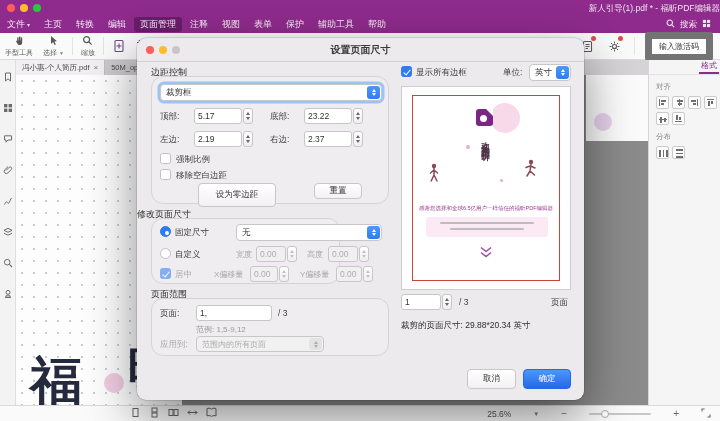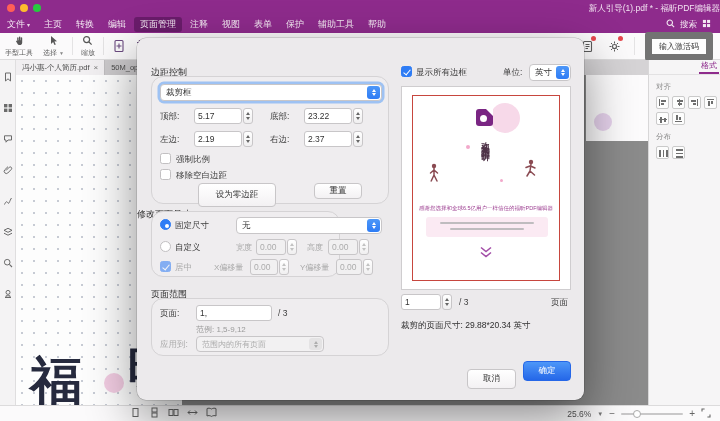--- a/index.html
+++ b/index.html
@@ -78,21 +78,21 @@
 .al-dh b:nth-child(1){left:2px;top:3px;width:1.5px;height:7px}
 .al-dh b:nth-child(2){left:5.5px;top:3px;width:1.5px;height:7px}
 .al-dh b:nth-child(3){left:9px;top:3px;width:1.5px;height:7px}
 .al-dv b:nth-child(1){left:3px;top:2px;width:7px;height:1.5px}
 .al-dv b:nth-child(2){left:3px;top:5.5px;width:7px;height:1.5px}
 .al-dv b:nth-child(3){left:3px;top:9px;width:7px;height:1.5px}
 
 
 .statusbar{position:absolute;left:0;top:405px;width:720px;height:16px;background:#FBFAFB;border-top:1px solid #DCDBDC;display:flex;align-items:center;font-size:8.5px;color:#555;z-index:3}
 .sb-left{display:flex;align-items:center;gap:8px;margin-left:130px}
-.sb-right{margin-left:auto;display:flex;align-items:center;gap:6px;margin-right:9px}
+.sb-right{margin-left:auto;display:flex;align-items:center;gap:22px;margin-right:9px}
 .zoom-caret{font-size:6px;color:#777}
 .zbtn{font-size:10px;color:#666;line-height:10px}
 .slider{position:relative;width:62px;height:2px;background:#C9C8C9;border-radius:1px}
 .knob{position:absolute;left:12px;top:-3px;width:8px;height:8px;border-radius:50%;background:#fff;border:1px solid #ABABAB}
 
 
 .dialog{position:absolute;left:137px;top:38px;width:447px;height:362px;background:#ECEAEC;border-radius:9px;box-shadow:0 18px 50px rgba(0,0,0,.45),0 0 0 .5px rgba(0,0,0,.22);z-index:50}
 .dlg-header{position:relative;height:24px;border-bottom:1px solid #D3D1D3;display:flex;align-items:center;justify-content:center;font-size:10px;font-weight:bold;color:#3A3A3A}
 .dlg-lights{position:absolute;left:9px;top:8px;display:flex;gap:5px}
 .sec{position:absolute;font-size:9px;font-weight:normal;color:#2E2E2E;white-space:nowrap}
@@ -398,20 +398,28 @@
           <span class="knob"></span>
         </span>
       <span class="zbtn">+</span>
       <span><svg width="10" height="10" viewBox="0 0 10 10">
             <path d="M1 3.6V1h2.6M9 6.4V9H6.4" fill="none" stroke="#666" stroke-width="1.1"></path>
           </svg></span>
     </div>
   </div>
 
   <div class="dialog">
+    <div class="dlg-header">
+      <div class="dlg-lights">
+        <span class="light l-red"></span>
+        <span class="light l-yel"></span>
+        <span class="light l-gray"></span>
+      </div>
+      <span>设置页面尺寸</span>
+    </div>
 
     <div class="sec" style="left:14px;top:28px">边距控制</div>
     <div class="gbox" style="left:14px;top:38px;width:238px;height:128px">
       <div class="sel focused" style="left:8px;top:7px;width:222px">
         <span>裁剪框</span>
         <span class="cap">
             <i class="cup"></i>
             <i class="cdn"></i>
           </span>
       </div>
@@ -441,21 +449,21 @@
         </span>
       <span class="cb" style="left:8px;top:76px"></span>
       <span class="lbl" style="left:24px;top:77px">强制比例</span>
       <span class="cb" style="left:8px;top:92px"></span>
       <span class="lbl" style="left:24px;top:93px">移除空白边距</span>
       <button class="btn" style="left:46px;top:106px;width:78px;height:24px">设为零边距</button>
       <button class="btn" style="left:162px;top:106px;width:48px;height:16px">重置</button>
     </div>
 
     <div class="sec" style="left:0;top:170px">修改页面尺寸</div>
-    <div class="gbox" style="left:14px;top:173px;width:189px;height:66px">
+    <div class="gbox" style="left:14px;top:180px;width:189px;height:66px">
       <span class="radio on" style="left:8px;top:7px"></span>
       <span class="lbl" style="left:23px;top:8px">固定尺寸</span>
       <div class="sel" style="left:84px;top:5px;width:146px">
         <span>无</span>
         <span class="cap">
             <i class="cup"></i>
             <i class="cdn"></i>
           </span>
       </div>
       <span class="radio" style="left:8px;top:29px"></span>
@@ -553,16 +561,16 @@
     <input class="field" style="left: 264px; top: 256px; width: 40px;" readonly="" value="1">
     <span class="stepper" style="left:305px;top:256px">
         <i class="up"></i>
         <i class="dn"></i>
       </span>
     <span class="lbl" style="left:322px;top:259px">/ 3</span>
     <span class="lbl" style="left:414px;top:259px">页面</span>
     <span class="lbl" style="left:264px;top:282px;font-size:8.5px;color:#2F2F2F">裁剪的页面尺寸: 29.88*20.34 英寸</span>
 
     <button class="btn" style="left:330px;top:331px;width:49px;height:20px">取消</button>
-    <button class="btn primary" style="left:386px;top:323px;width:48px;height:20px">确定</button>
+    <button class="btn primary" style="left:386px;top:331px;width:48px;height:20px">确定</button>
   </div>
 
 </div>
 
 </body></html>

